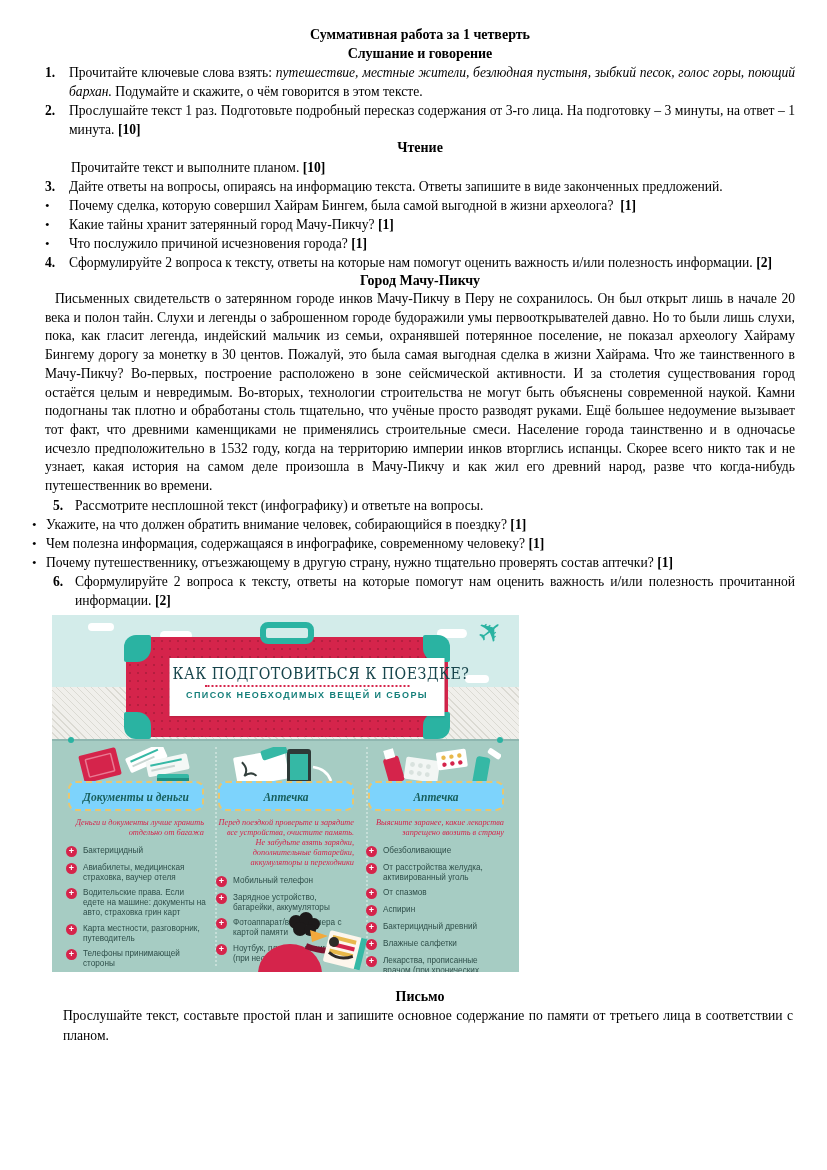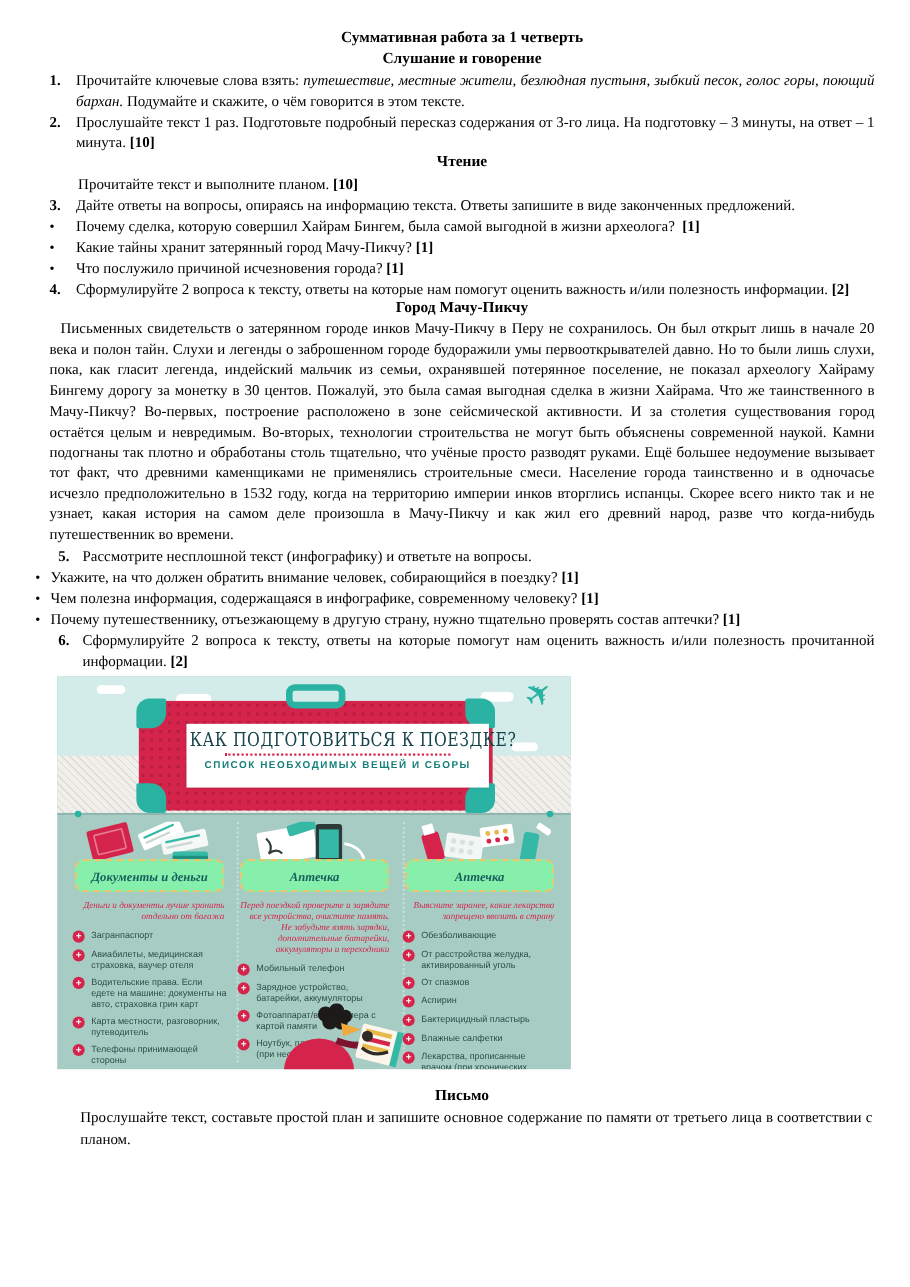--- a/index.html
+++ b/index.html
@@ -17,21 +17,21 @@
   .task .num { width:24px; flex:none; font-weight:bold; }
   .task .txt { flex:1; text-align:justify; }
   .indent1 .num { width:22px; }
   .indent1 { margin-left:8px; }
   .marker { width:24px; flex:none; font-size:13px; }
   .q5 { margin-left:-13px; }
   .q5 .marker { width:14px; }
   .intro-line { margin-left:26px; line-height:19px; }
   .passage { text-align:justify; line-height:18.7px; text-indent:10px; }
   .score { font-weight:bold; }
-  .writing-par { margin-left:28px; margin-right:2px; text-align:justify; line-height:19.5px; }
+  .writing-par { margin-left:18px; margin-right:2px; text-align:justify; line-height:19.5px; }
 
   
   .infographic {
     position:relative; width:467px; height:357px;
     margin:5px 0 16px 7px; overflow:hidden;
     font-family:"Liberation Sans","DejaVu Sans",sans-serif;
     background:#a6ccc3;
   }
   .ig-header { position:absolute; left:0; top:0; width:100%; height:126px; background:#d3ecea; }
   .ig-hatch { position:absolute; left:0; bottom:2px; width:100%; height:52px;
@@ -61,21 +61,21 @@
   .ig-divider { width:205px; border-top:2px dotted #d5244b; margin:4px auto 3px auto; }
   .ig-subtitle { font-size:9px; font-weight:bold; letter-spacing:1.4px; color:#157f7a; white-space:nowrap; }
 
   .ig-body { position:absolute; left:0; top:126px; width:100%; height:231px; padding:6px 12px 0 14px;
     display:flex; gap:10px; }
   .ig-sep { position:absolute; top:132px; bottom:6px; border-left:2px dotted #c6dfd8; }
   .ig-sep.s1 { left:163px; } .ig-sep.s2 { left:314px; }
   .ig-col { width:140px; flex:none; }
   .ig-art { position:relative; height:40px; }
   .ig-art svg { position:absolute; left:50%; top:0; transform:translateX(-50%); }
-  .ig-tag { position:relative; margin:-6px 2px 0 2px; background:#86efac; border:2px dashed #e9c76f;
+  .ig-tag { position:relative; margin:-6px 2px 0 2px; background:#7dd3fc; border:2px dashed #e9c76f;
     border-radius:8px; padding:6px 2px 5px 2px; text-align:center; }
   .ig-tag span { font-family:"Liberation Serif",serif; font-style:italic; font-weight:bold;
     font-size:11.5px; color:#175f5c; }
   .ig-note { margin:7px 2px 0 2px; text-align:right; font-family:"Liberation Serif",serif;
     font-style:italic; font-size:8.3px; line-height:10px; color:#d5244b; }
   .ig-list { list-style:none; margin-top:8px; }
   .ig-list li { display:flex; gap:6px; margin-bottom:6px; }
   .plus { flex:none; width:11px; height:11px; border-radius:50%; background:#d5244b; color:#fff;
     font-size:9px; font-weight:bold; line-height:11px; text-align:center; }
   .li-txt { font-size:8.2px; line-height:9.8px; color:#2f4f4a; }
@@ -202,21 +202,21 @@
               </g>
             <rect x="86" y="27" width="32" height="14" rx="2" fill="#35b8a5"></rect>
               <rect x="86" y="31" width="32" height="3" fill="#1f8f80"></rect>
           </svg>
         </div>
         <div class="ig-tag"><span>Документы и деньги</span></div>
         <div class="ig-note">Деньги и документы лучше хранить отдельно от багажа</div>
         <ul class="ig-list">
           <li>
               <span class="plus">+</span>
-              <span class="li-txt">Загранпаспорт</span>
+              <span class="li-txt">Бактерицидный</span>
             </li>
           <li>
               <span class="plus">+</span>
               <span class="li-txt">Авиабилеты, медицинская страховка, ваучер отеля</span>
             </li>
           <li>
               <span class="plus">+</span>
               <span class="li-txt">Водительские права. Если едете на машине: документы на авто, страховка грин карт</span>
             </li>
           <li>
@@ -311,21 +311,21 @@
           <li>
               <span class="plus">+</span>
               <span class="li-txt">От спазмов</span>
             </li>
           <li>
               <span class="plus">+</span>
               <span class="li-txt">Аспирин</span>
             </li>
           <li>
               <span class="plus">+</span>
-              <span class="li-txt">Бактерицидный пластырь</span>
+              <span class="li-txt">Бактерицидный древний</span>
             </li>
           <li>
               <span class="plus">+</span>
               <span class="li-txt">Влажные салфетки</span>
             </li>
           <li>
               <span class="plus">+</span>
               <span class="li-txt">Лекарства, прописанные врачом (при хронических заболеваниях)</span>
             </li>
         </ul>

